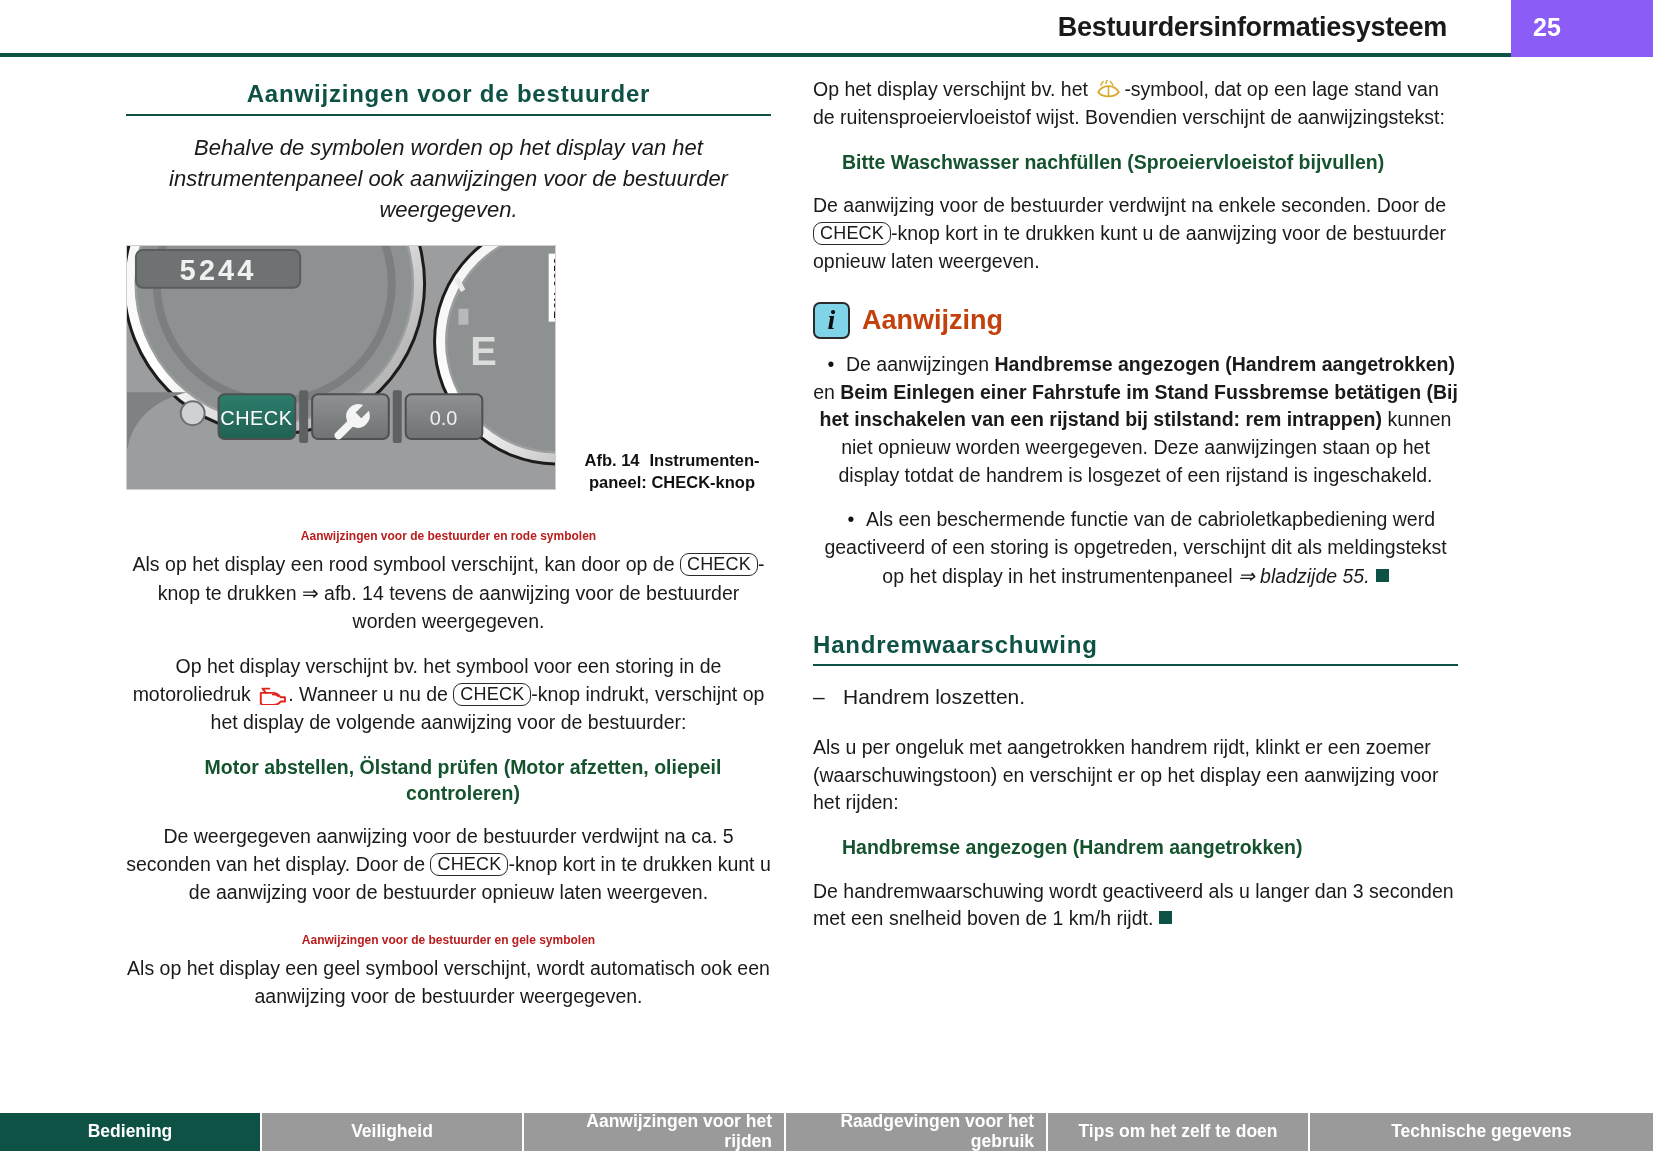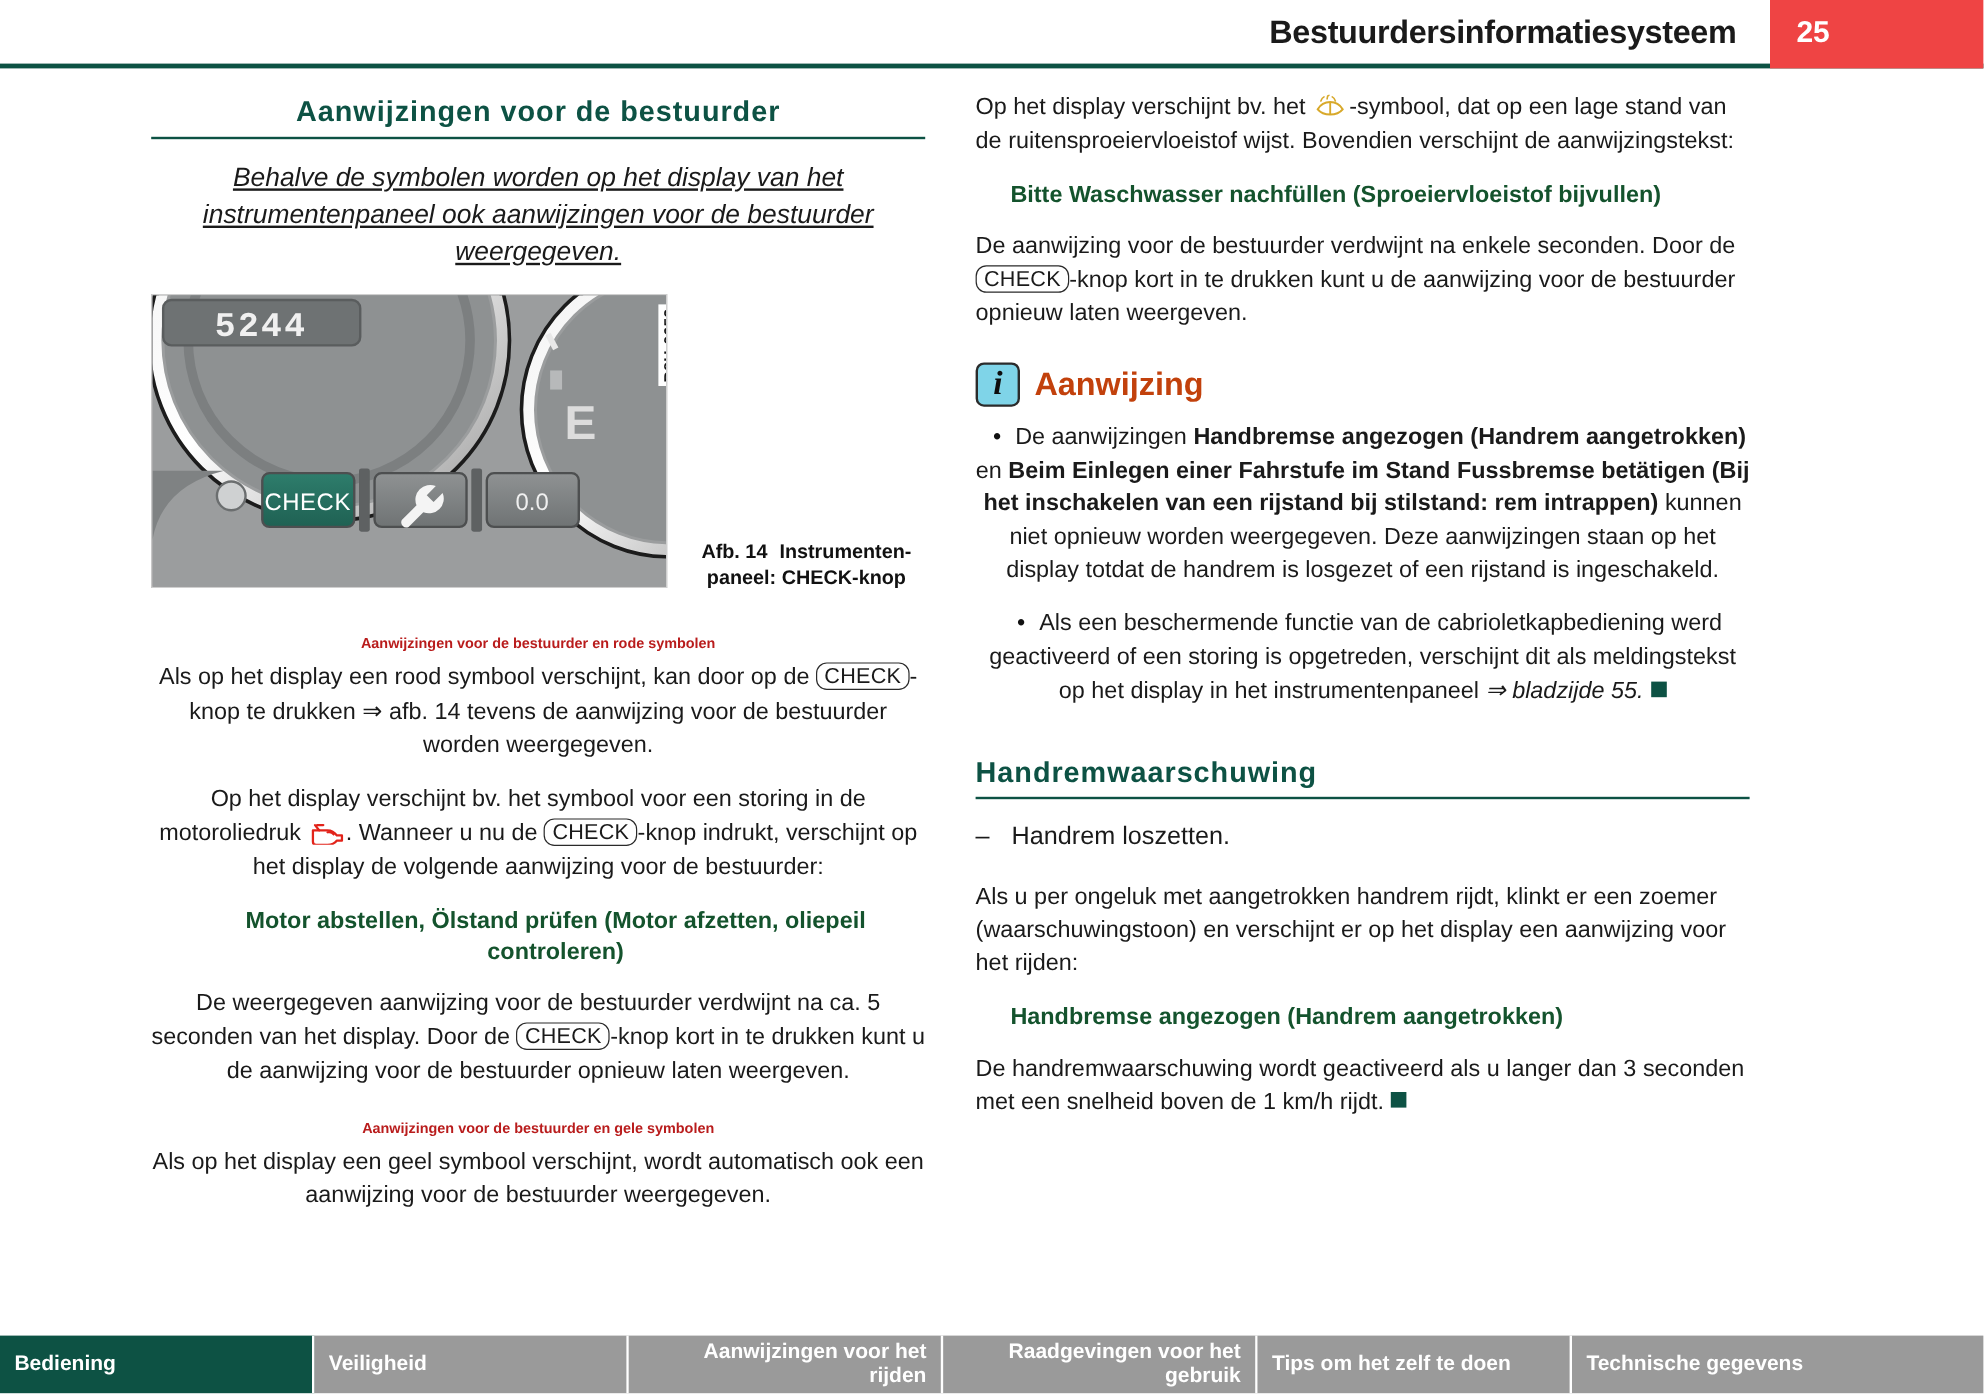--- a/index.html
+++ b/index.html
@@ -38,23 +38,23 @@
     font-size: 27px;
     font-weight: bold;
     color: #1a1a1a;
     letter-spacing: -0.3px;
     white-space: nowrap;
   }
   .header-pagebox {
     position: absolute;
     right: 0;
     top: 0;
-    width: 178px;
+    width: 142px;
     height: 57px;
-    background: #ef4444;
+    background: #8b5cf6;
   }
   .header-pagenum {
     position: absolute;
     left: 22px;
     top: 13px;
     font-size: 25px;
     font-weight: bold;
     color: #ffffff;
   }
 
@@ -89,21 +89,20 @@
     line-height: 1.25;
   }
 
   
   .lead {
     font-size: 22px;
     font-style: italic;
     line-height: 1.42;
     margin: 12px 0 20px 0;
     color: #1a1a1a;
-    text-decoration: underline;
   }
   p.body {
     font-size: 19.5px;
     line-height: 1.43;
     margin: 0 0 17px 0;
     color: #1a1a1a;
   }
   .msg {
     font-size: 19.5px;
     font-weight: bold;
@@ -248,29 +247,29 @@
   
   .footer {
     position: absolute;
     left: 0;
     bottom: 0;
     width: 1653px;
     height: 52px;
     display: flex;
   }
   .ftab {
-    height: 48px;
+    height: 38px;
     box-sizing: border-box;
     background: #9a9a9a;
     color: #ffffff;
     font-size: 17.5px;
     font-weight: bold;
     display: flex;
     align-items: center;
-    justify-content: flex-start;
+    justify-content: center;
     text-align: right;
     padding: 0 12px 0 12px;
     border-right: 2px solid #ffffff;
     line-height: 1.12;
   }
   .ftab.active { background: #0d5244; }
   .ftab:last-child { border-right: none; }
   .ftab-0 { width: 262px; }
   .ftab-1 { width: 262px; }
   .ftab-2 { width: 262px; }

